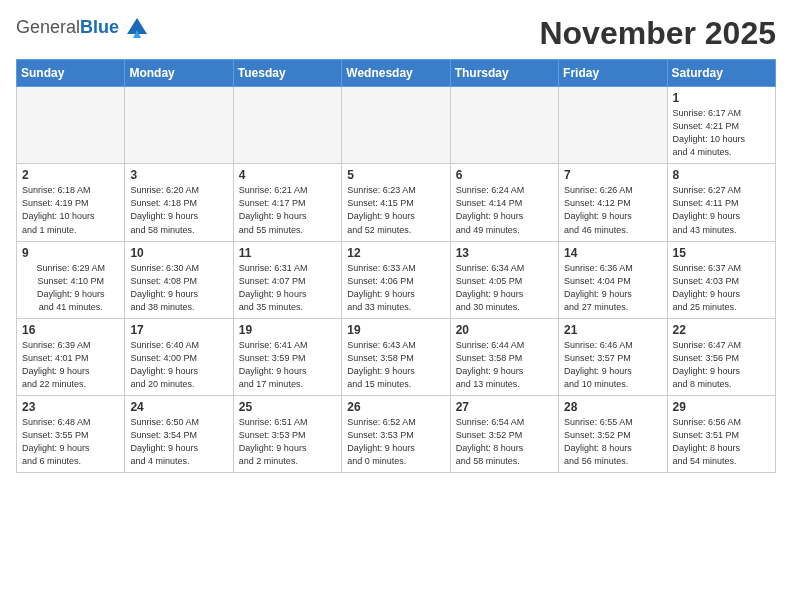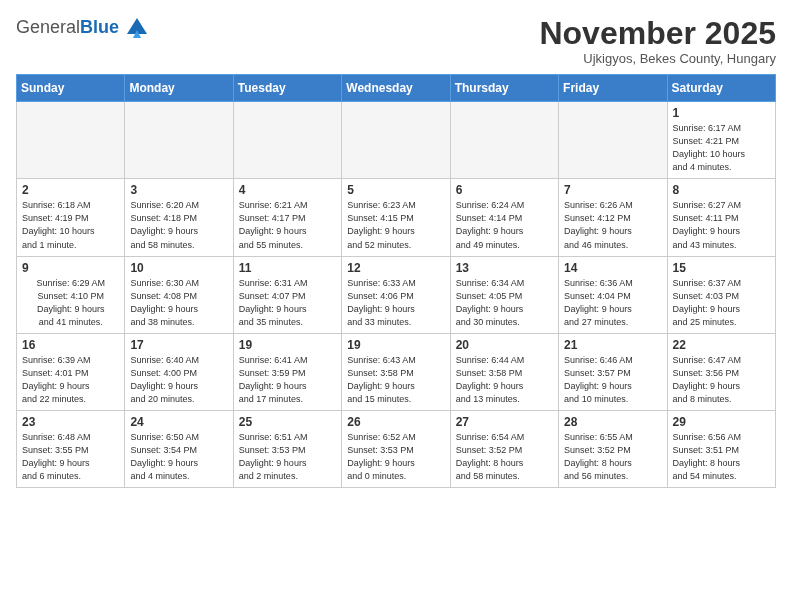--- a/index.html
+++ b/index.html
@@ -29,21 +29,21 @@
       color: #333;
     }
     .logo-general { color: #555; font-size: 18px; }
     .logo-blue { color: #1a6bb5; font-size: 18px; font-weight: bold; }
     .logo-icon {
       width: 28px;
       height: 22px;
       margin-left: 4px;
     }
     .title-area {
-      text-align: right;
+      text-align: center;
     }
     .month-title {
       font-size: 32px;
       font-weight: bold;
       color: #333;
       line-height: 1.1;
     }
     .subtitle {
       font-size: 13px;
       color: #555;
@@ -98,21 +98,20 @@
         <span class="logo-general">General</span>
         <span class="logo-blue">Blue</span>
         <svg class="logo-icon" viewBox="0 0 28 22">
           <polygon points="4,18 14,2 24,18" fill="#1a6bb5"></polygon>
           <polygon points="10,22 18,22 14,14" fill="#3a9de9"></polygon>
         </svg>
       </div>
     </div>
     <div class="title-area">
       <div class="month-title">November 2025</div>
-      <div class="subtitle">Ujkigyos, Bekes County, Hungary</div>
     </div>
   </div>
 
   <table class="calendar-table">
     <thead>
       <tr>
         <th>Sunday</th>
         <th>Monday</th>
         <th>Tuesday</th>
         <th>Wednesday</th>

